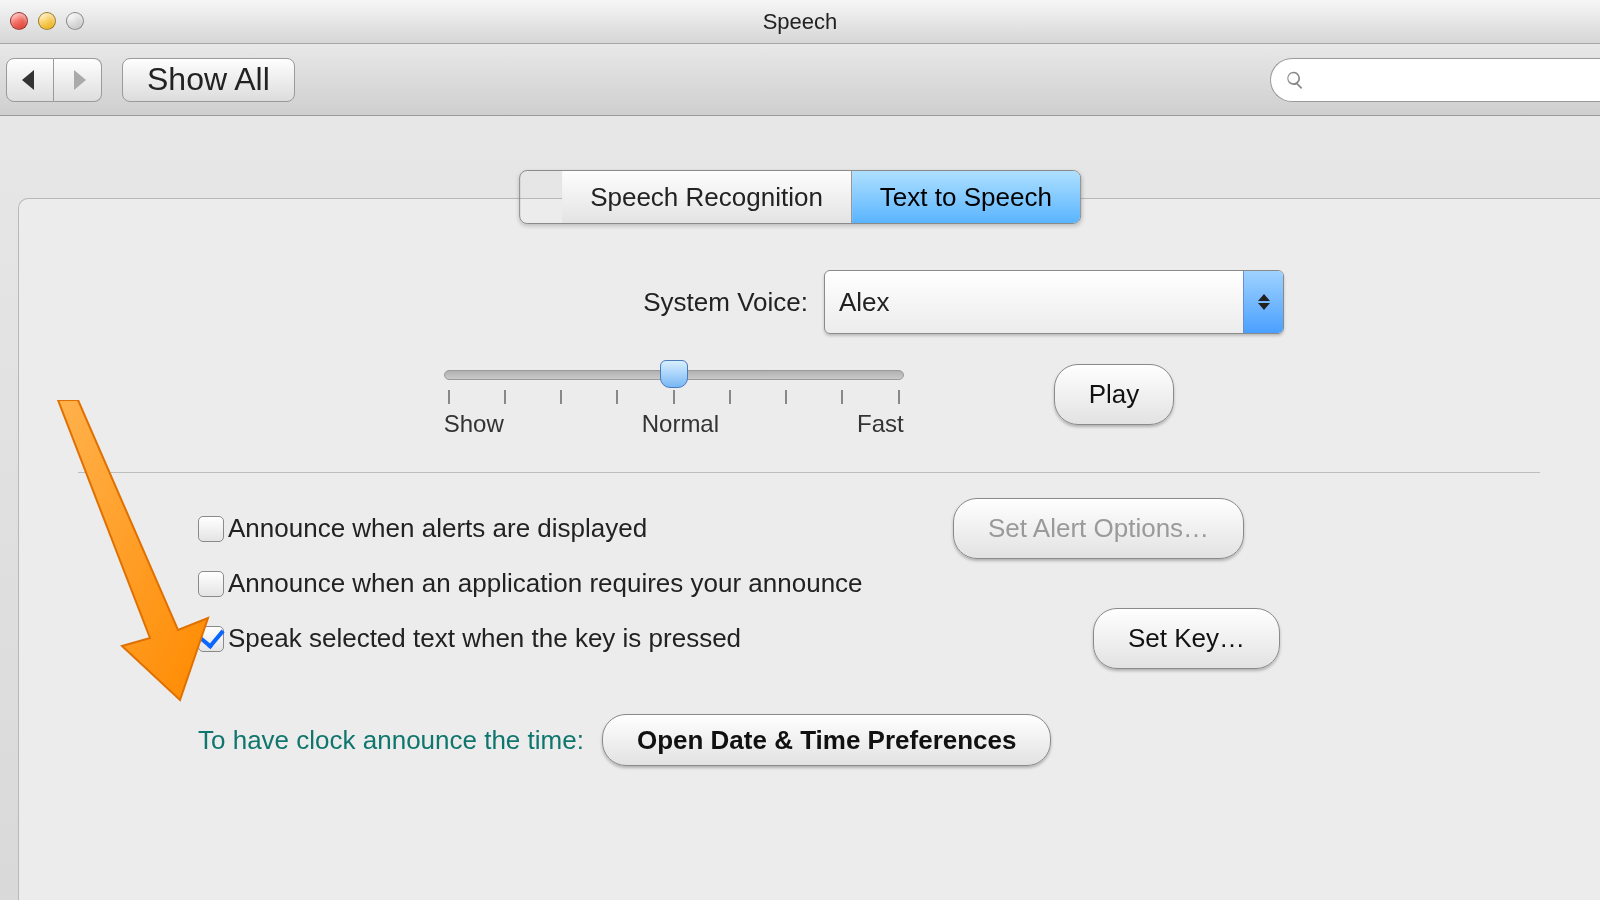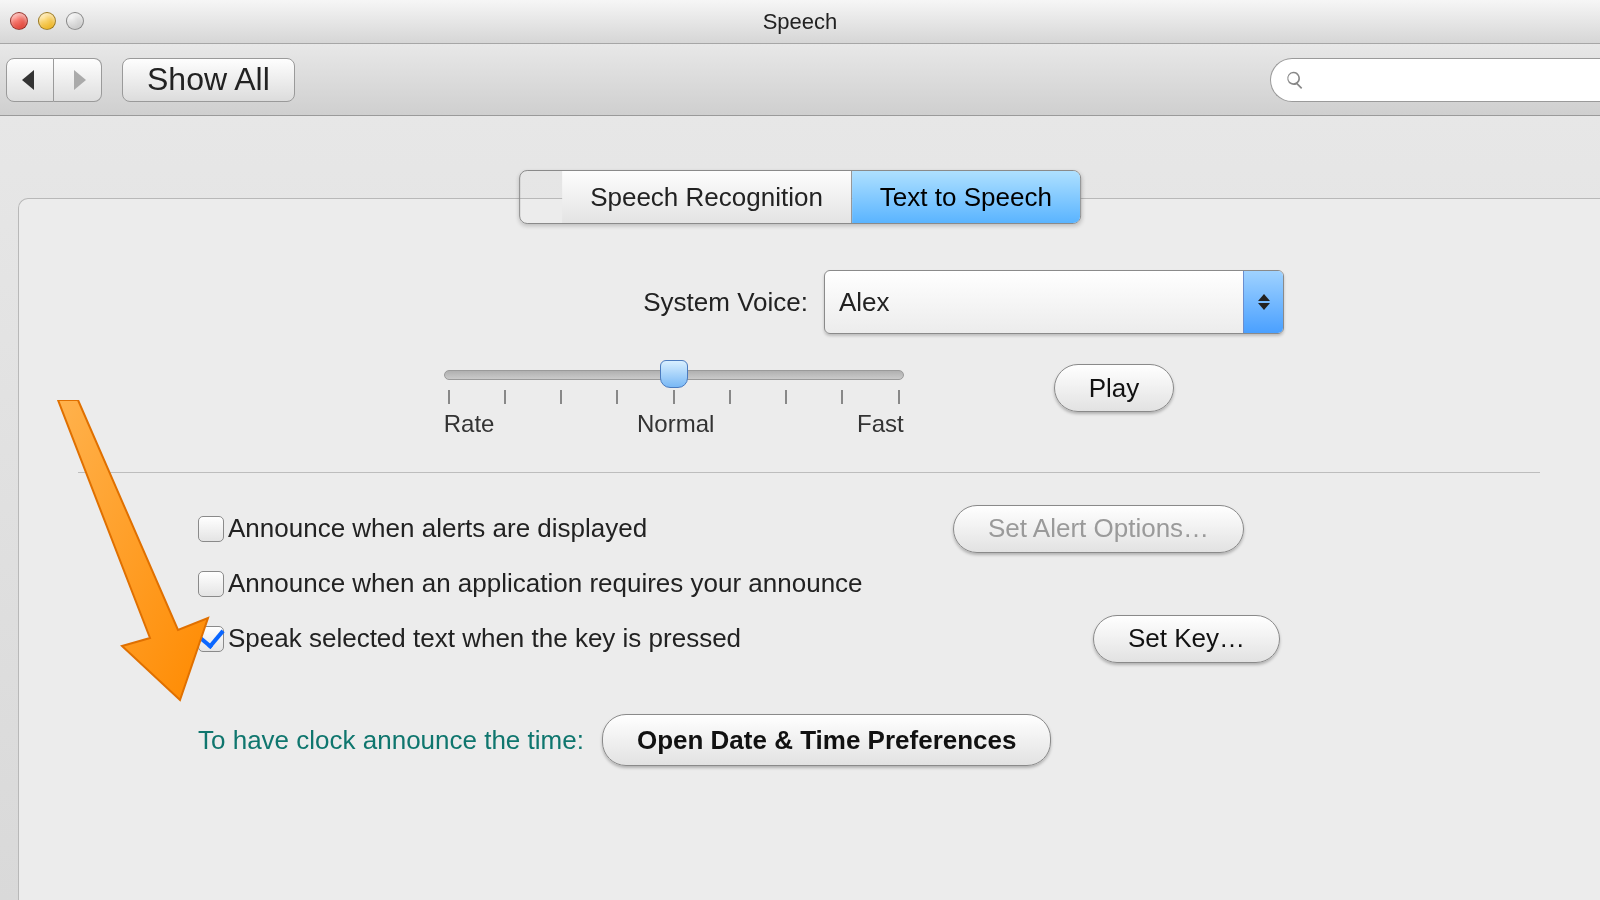--- a/index.html
+++ b/index.html
@@ -105,21 +105,21 @@
     position:absolute; top:-4px; left:calc(50% - 14px);
     width:28px; height:28px; border-radius:6px 6px 10px 10px;
     background:linear-gradient(#d8efff,#79b8f5);
     border:1px solid #4b7bbf;
   }
   .ticks { display:flex; justify-content:space-between; margin-top:10px; padding:0 4px; }
   .tick { width:2px; height:14px; background:#888; }
   .tick-labels { display:flex; justify-content:space-between; font-size:24px; color:#333; margin-top:6px; }
 
   .pill-btn {
-    height:48px; padding:0 34px; border-radius:24px;
+    height:61px; padding:0 34px; border-radius:24px;
     border:1px solid #8a8a8a; background:linear-gradient(#fff,#e2e2e2);
     font-size:26px; color:#111; display:inline-flex; align-items:center; justify-content:center;
     box-shadow:0 2px 3px rgba(0,0,0,.25);
   }
   .pill-btn.disabled { color:#9a9a9a; }
 
   .hr { height:1px; background:#bdbdbd; margin:34px 60px 40px 60px; }
 
   .check-row { display:flex; align-items:center; gap:4px; margin:0 0 24px 0; padding-left:180px; position:relative; }
   .checkbox {
@@ -208,21 +208,21 @@
           <div class="tick"></div>
           <div class="tick"></div>
           <div class="tick"></div>
           <div class="tick"></div>
           <div class="tick"></div>
           <div class="tick"></div>
           <div class="tick"></div>
           <div class="tick"></div>
         </div>
       <div class="tick-labels">
-        <span>Rate</span>
+        <span>Show</span>
         <span>Normal</span>
         <span>Fast</span>
       </div>
     </div>
     <div style="width:150px;"></div>
     <div class="pill-btn">Play</div>
   </div>
 
   <div class="hr"></div>
 

